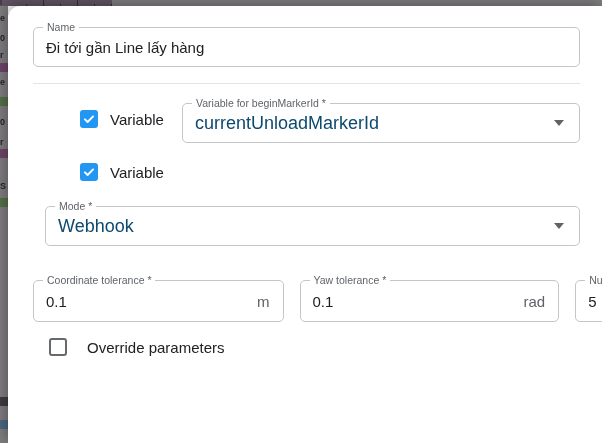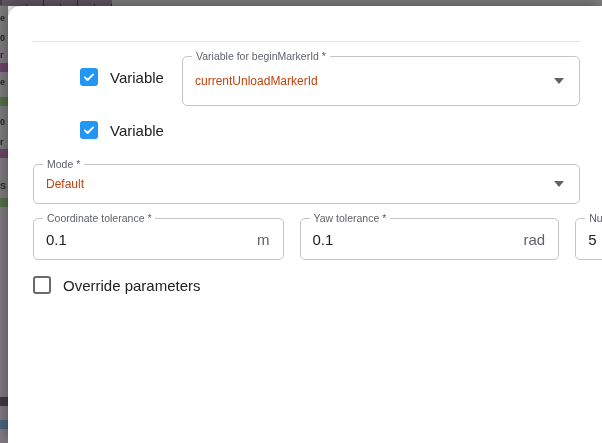--- a/index.html
+++ b/index.html
@@ -35,48 +35,48 @@
   }
   .field .flabel{
     position:absolute;top:-7px;left:9px;background:#fff;padding:0 4px;
     font-size:10.5px;line-height:13px;color:#5f6368;white-space:nowrap;
   }
   .field input{
     border:0;outline:0;background:transparent;flex:1;min-width:0;
     font-family:inherit;font-size:15px;color:#202124;padding:0 12px;height:100%;
   }
   .field input::placeholder{color:#757575;opacity:1;}
-  .field .fvalue{flex:1;font-size:12px;color:#c2410c;padding:0 12px;white-space:nowrap;overflow:hidden;}
+  .field .fvalue{flex:1;font-size:18px;color:#0c4a6e;padding:0 12px;white-space:nowrap;overflow:hidden;}
   .field .suffix{font-size:15px;color:#5f6368;padding-right:13px;}
   .field .arrow{
     width:0;height:0;border-left:5px solid transparent;border-right:5px solid transparent;
     border-top:6px solid #5f6368;margin-right:15px;flex:none;
   }
   .f-name{height:40px;margin-bottom:16px;}
   .f-webhook{height:38px;}
   .divider{height:1px;background:#e4e4e4;margin:14px 0 0 0;border:0;}
   
   .var-row{display:flex;align-items:center;margin-top:14px;height:42px;}
   .var-row + .var-row{margin-top:11px;}
   .cb-cell{width:102px;flex:none;display:flex;align-items:center;gap:12px;padding-left:47px;}
   .cb{
     width:18px;height:18px;border-radius:3px;box-sizing:border-box;flex:none;
     display:flex;align-items:center;justify-content:center;cursor:pointer;
   }
   .cb.checked{background:#2196f3;}
   .cb.unchecked{background:#fff;border:2px solid #666a6d;}
   .cb svg{width:14px;height:14px;display:block;}
   .cb-label{font-size:15px;color:#202124;}
-  .var-row .field{flex:1;height:50px;margin-top:8px;}
-  .f-mode{height:40px;margin-top:13px;}
+  .var-row .field{flex:1;height:40px;margin-top:8px;}
+  .f-mode{height:40px;margin-top:13px;margin-left:12px;}
   
   .tol-row{display:flex;gap:16px;margin-top:14px;}
-  .tol-row .field{flex:1;height:42px;}
+  .tol-row .field{flex:1;height:42px;margin-top:20px;}
   
-  .override-row{display:flex;align-items:center;gap:12px;margin-top:16px;margin-left:0;}
+  .override-row{display:flex;align-items:center;gap:20px;margin-top:16px;margin-left:16px;}
 </style>
 </head>
 <body>
 
 <div class="bg-top-strip">
   <div class="bg-top-left-seg">
       <i>l´ , | , | , , °</i>
     </div>
 </div>
 <div class="bg-left-strip">
@@ -90,20 +90,24 @@
   <span class="art glyph" style="top:132px">r</span>
   <span class="art chip chip-purple" style="top:143px"></span>
   <span class="art glyph" style="top:176px">S</span>
   <span class="art chip chip-green" style="top:192px"></span>
   <span class="art chip chip-dark" style="top:391px"></span>
   <span class="art chip chip-blue" style="top:414px"></span>
 </div>
 
 <div class="dialog">
 
+  <div class="field f-name">
+    <span class="flabel">Name</span>
+    <input type="text" value="Đi tới gần Line lấy hàng" style="">
+  </div>
 
 
   <hr class="divider">
 
   <div class="var-row">
     <div class="cb-cell">
       <span class="cb checked" role="checkbox" aria-checked="true">
         <svg viewBox="0 0 24 24">
           <path d="M5 12.5l4.6 4.6L19 7.6" fill="none" stroke="#ffffff" stroke-width="3.2" stroke-linecap="round" stroke-linejoin="round"></path>
         </svg>
@@ -123,21 +127,21 @@
         <svg viewBox="0 0 24 24">
           <path d="M5 12.5l4.6 4.6L19 7.6" fill="none" stroke="#ffffff" stroke-width="3.2" stroke-linecap="round" stroke-linejoin="round"></path>
         </svg>
       </span>
       <span class="cb-label">Variable</span>
     </div>
   </div>
 
   <div class="field f-mode">
     <span class="flabel">Mode *</span>
-    <span class="fvalue">Default</span>
+    <span class="fvalue">Webhook</span>
     <span class="arrow"></span>
   </div>
 
   <div class="tol-row">
     <div class="field">
       <span class="flabel">Coordinate tolerance *</span>
       <input type="text" value="0.1" style="">
       <span class="suffix">m</span>
     </div>
     <div class="field">

